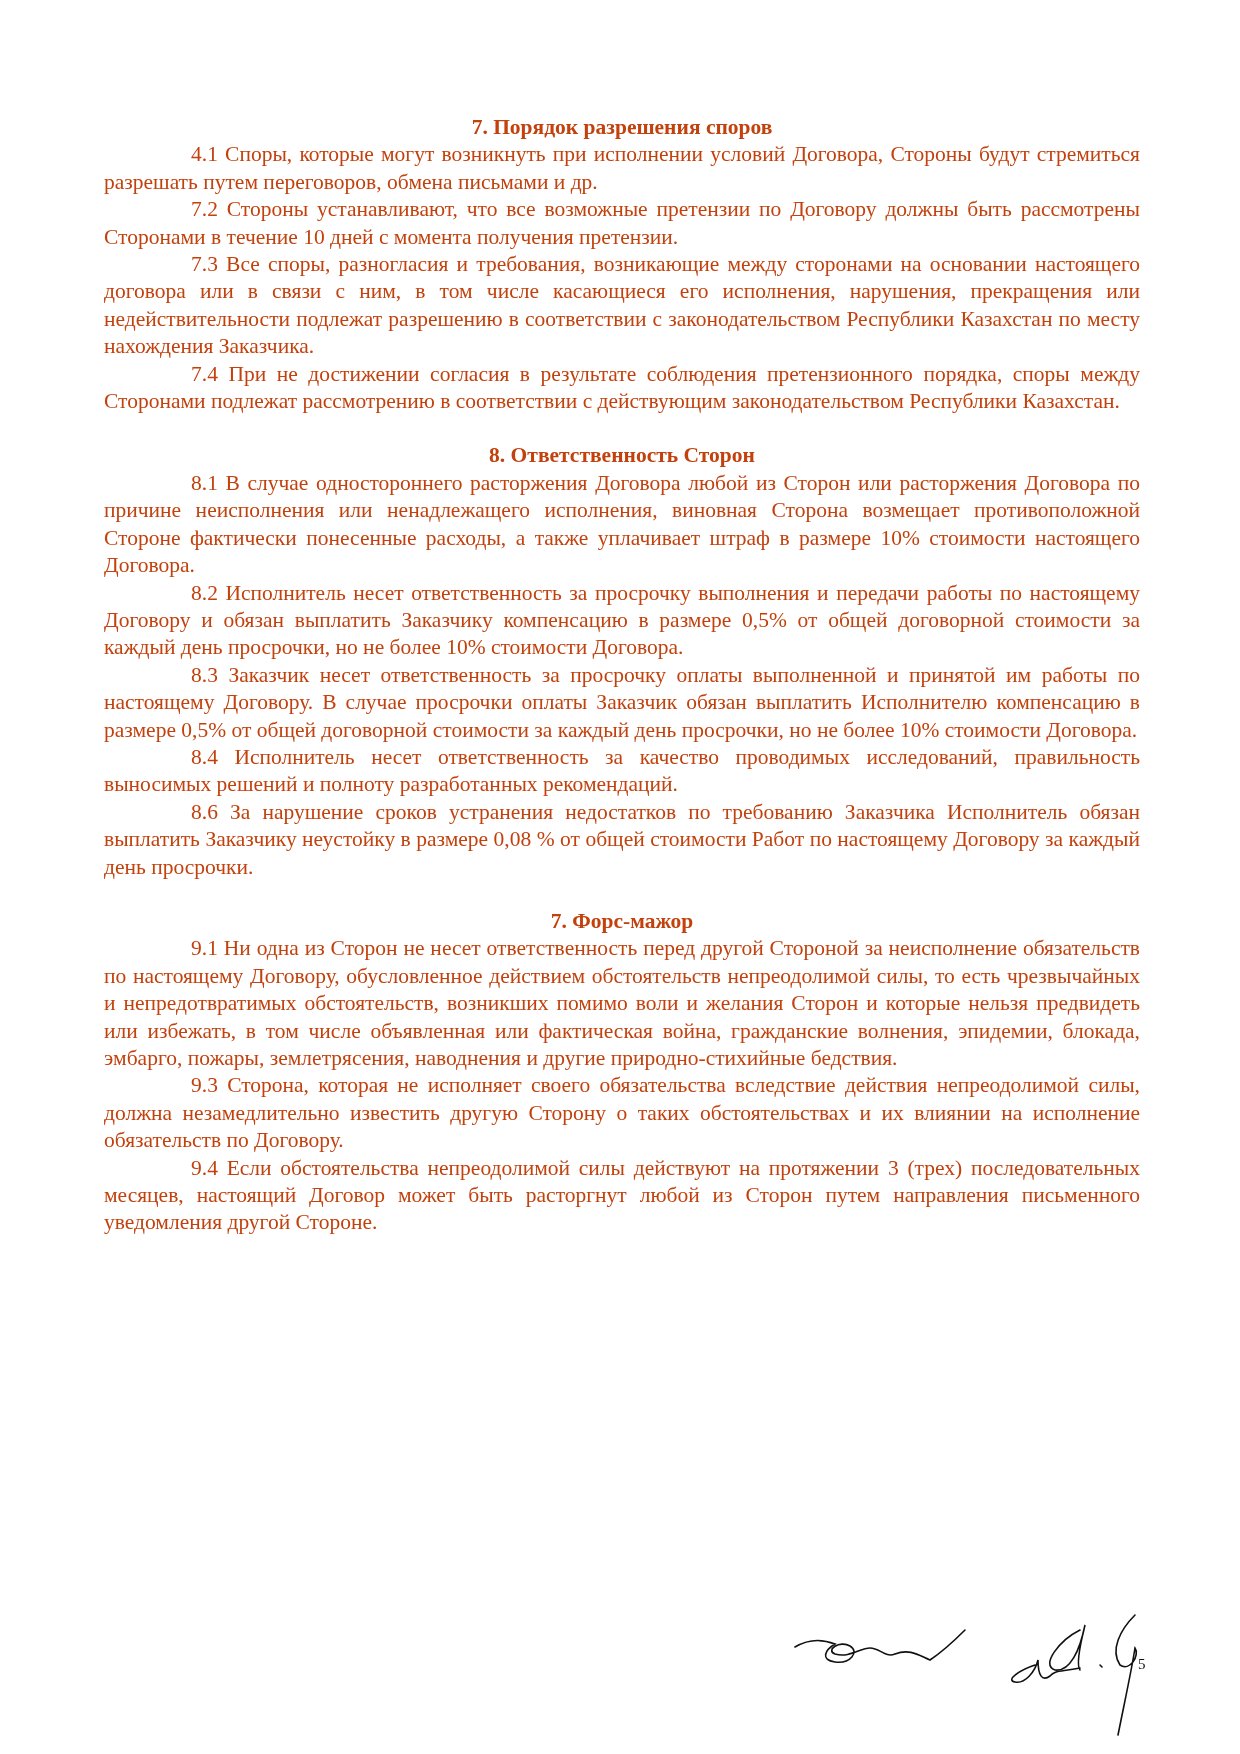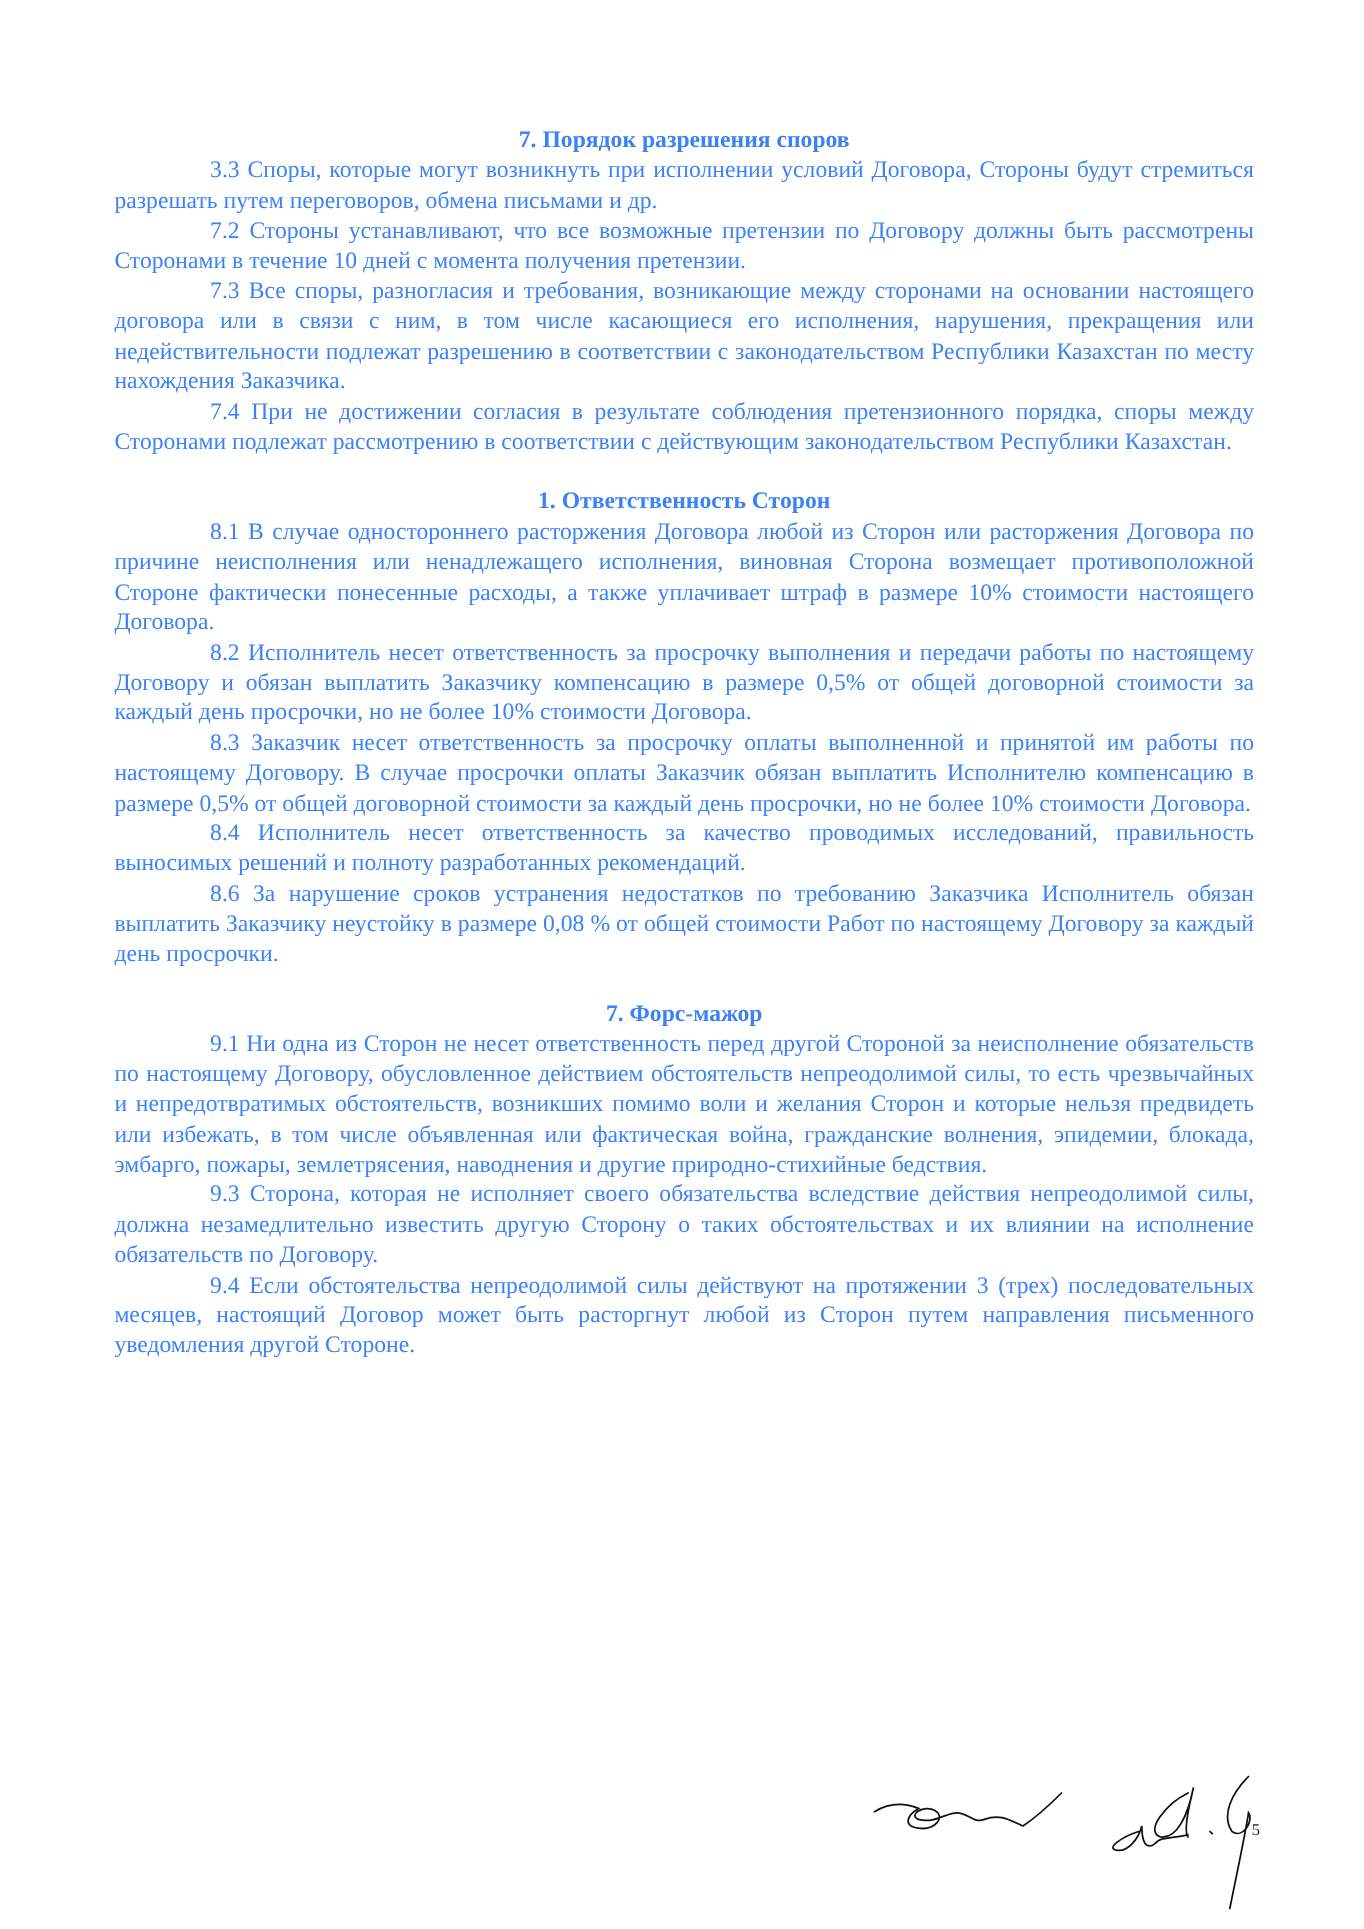--- a/index.html
+++ b/index.html
@@ -1,44 +1,44 @@
 <!DOCTYPE html>
 <html><head>
 <meta charset="utf-8">
 <style>
   html, body { margin: 0; padding: 0; background: #ffffff; }
   body { width: 1240px; height: 1754px; position: relative; overflow: hidden; }
   .page {
     position: absolute; left: 104px; top: 114px; width: 1036px;
     font-family: "Liberation Serif", serif; font-size: 21.5px; line-height: 27.4px;
-    color: #3b82f6; text-align: justify;
+    color: #c2410c; text-align: justify;
   }
   h2 {
     margin: 0; padding: 0; font-size: 21.5px; line-height: 27.4px; font-weight: bold;
     text-align: center;
   }
   .sec { margin: 0; }
   .sec + .sec { margin-top: 27px; }
   p { margin: 0; text-indent: 87px; text-align: justify; }
   .sig { position: absolute; left: 780px; top: 1610px; width: 380px; height: 140px; }
   .pagenum { position: absolute; left: 1138px; top: 1656px; font-family: "Liberation Serif", serif; font-size: 15px; color: #111; }
 </style>
 </head>
 <body>
 
 <div class="page">
   <div class="sec">
     <h2>7. Порядок разрешения споров</h2>
-    <p>3.3 Споры, которые могут возникнуть при исполнении условий Договора, Стороны будут стремиться разрешать путем переговоров, обмена письмами и др.</p>
+    <p>4.1 Споры, которые могут возникнуть при исполнении условий Договора, Стороны будут стремиться разрешать путем переговоров, обмена письмами и др.</p>
     <p>7.2 Стороны устанавливают, что все возможные претензии по Договору должны быть рассмотрены Сторонами в течение 10 дней с момента получения претензии.</p>
     <p>7.3 Все споры, разногласия и требования, возникающие между сторонами на основании настоящего договора или в связи с ним, в том числе касающиеся его исполнения, нарушения, прекращения или недействительности подлежат разрешению в соответствии с законодательством Республики Казахстан по месту нахождения Заказчика.</p>
     <p>7.4 При не достижении согласия в результате соблюдения претензионного порядка, споры между Сторонами подлежат рассмотрению в соответствии с действующим законодательством Республики Казахстан.</p>
   </div>
   <div class="sec">
-    <h2>1. Ответственность Сторон</h2>
+    <h2>8. Ответственность Сторон</h2>
     <p>8.1 В случае одностороннего расторжения Договора любой из Сторон или расторжения Договора по причине неисполнения или ненадлежащего исполнения, виновная Сторона возмещает противоположной Стороне фактически понесенные расходы, а также уплачивает штраф в размере 10% стоимости настоящего Договора.</p>
     <p>8.2 Исполнитель несет ответственность за просрочку выполнения и передачи работы по настоящему Договору и обязан выплатить Заказчику компенсацию в размере 0,5% от общей договорной стоимости за каждый день просрочки, но не более 10% стоимости Договора.</p>
     <p>8.3 Заказчик несет ответственность за просрочку оплаты выполненной и принятой им работы по настоящему Договору. В случае просрочки оплаты Заказчик обязан выплатить Исполнителю компенсацию в размере 0,5% от общей договорной стоимости за каждый день просрочки, но не более 10% стоимости Договора.</p>
     <p>8.4 Исполнитель несет ответственность за качество проводимых исследований, правильность выносимых решений и полноту разработанных рекомендаций.</p>
     <p>8.6 За нарушение сроков устранения недостатков по требованию Заказчика Исполнитель обязан выплатить Заказчику неустойку в размере 0,08 % от общей стоимости Работ по настоящему Договору за каждый день просрочки.</p>
   </div>
   <div class="sec">
     <h2>7. Форс-мажор</h2>
     <p>9.1 Ни одна из Сторон не несет ответственность перед другой Стороной за неисполнение обязательств по настоящему Договору, обусловленное действием обстоятельств непреодолимой силы, то есть чрезвычайных и непредотвратимых обстоятельств, возникших помимо воли и желания Сторон и которые нельзя предвидеть или избежать, в том числе объявленная или фактическая война, гражданские волнения, эпидемии, блокада, эмбарго, пожары, землетрясения, наводнения и другие природно-стихийные бедствия.</p>
     <p>9.3 Сторона, которая не исполняет своего обязательства вследствие действия непреодолимой силы, должна незамедлительно известить другую Сторону о таких обстоятельствах и их влиянии на исполнение обязательств по Договору.</p>

